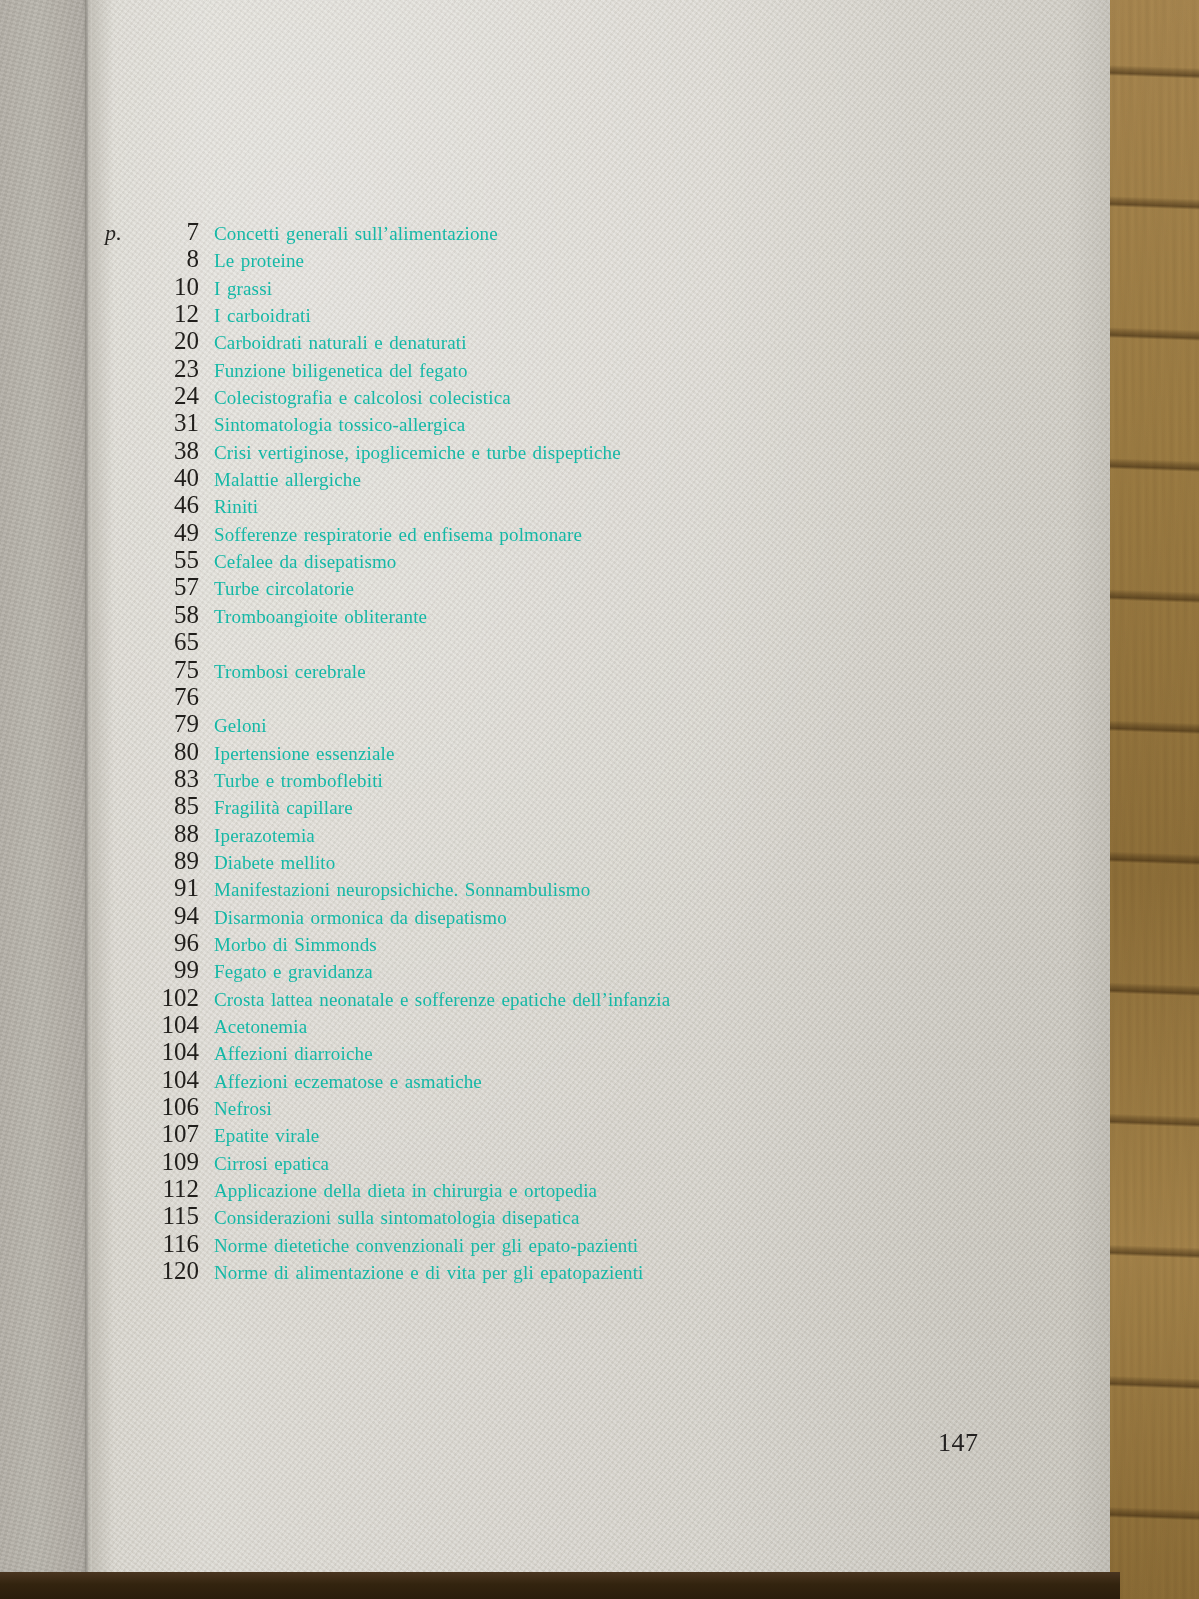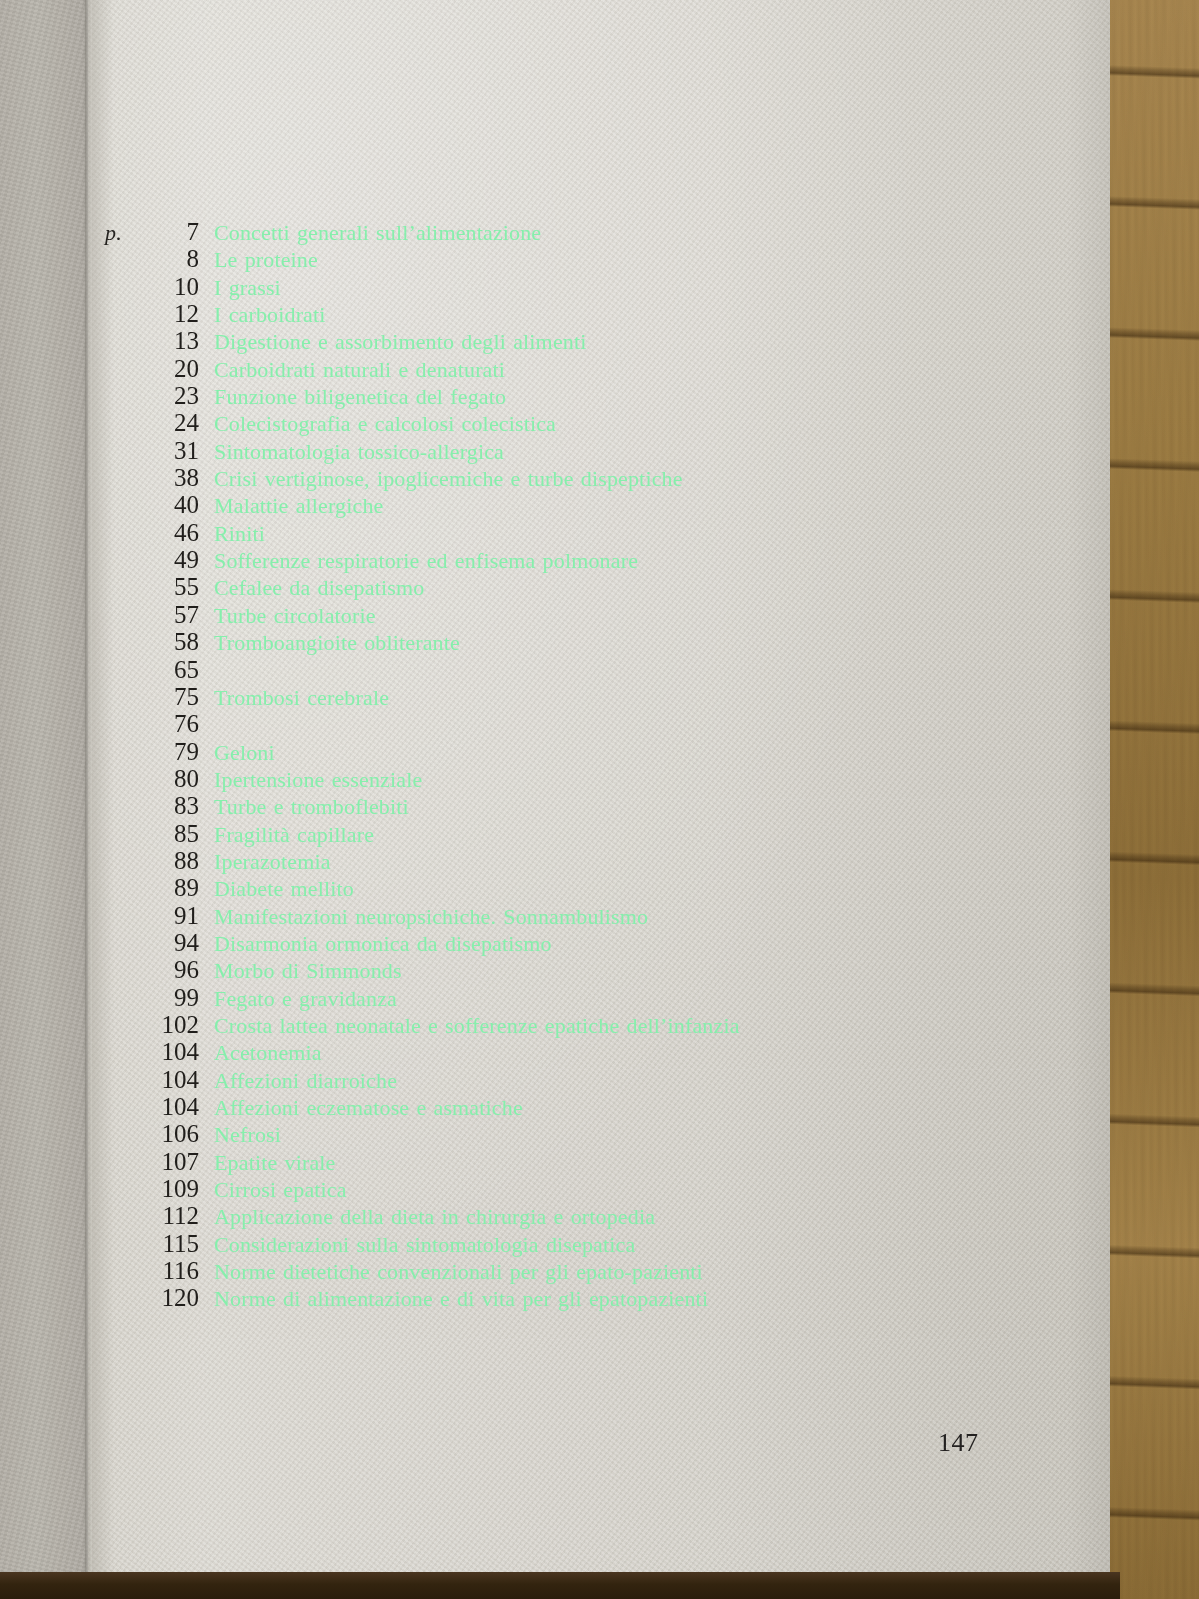--- a/index.html
+++ b/index.html
@@ -155,24 +155,24 @@
   .pagenum {
     width: 60px;
     flex: 0 0 60px;
     text-align: right;
     font-size: 25px;
     line-height: 1;
     color: #201e1b;
   }
   .title {
     padding-left: 15px;
-    font-size: 22px;
+    font-size: 19px;
     line-height: 1;
     white-space: nowrap;
-    color: #86efac;
+    color: #14b8a6;
     letter-spacing: .15px;
     word-spacing: 1.5px;
   }
   
   #folio {
     position: absolute;
     left: 938px;
     top: 1428px;
     font-size: 26px;
     color: #232120;
@@ -226,25 +226,20 @@
           <span class="pagenum">10</span>
           <span class="title">I grassi</span>
         </li>
         <li class="toc-row">
           <span class="prefix"></span>
           <span class="pagenum">12</span>
           <span class="title">I carboidrati</span>
         </li>
         <li class="toc-row">
           <span class="prefix"></span>
-          <span class="pagenum">13</span>
-          <span class="title">Digestione e assorbimento degli alimenti</span>
-        </li>
-        <li class="toc-row">
-          <span class="prefix"></span>
           <span class="pagenum">20</span>
           <span class="title">Carboidrati naturali e denaturati</span>
         </li>
         <li class="toc-row">
           <span class="prefix"></span>
           <span class="pagenum">23</span>
           <span class="title">Funzione biligenetica del fegato</span>
         </li>
         <li class="toc-row">
           <span class="prefix"></span>

